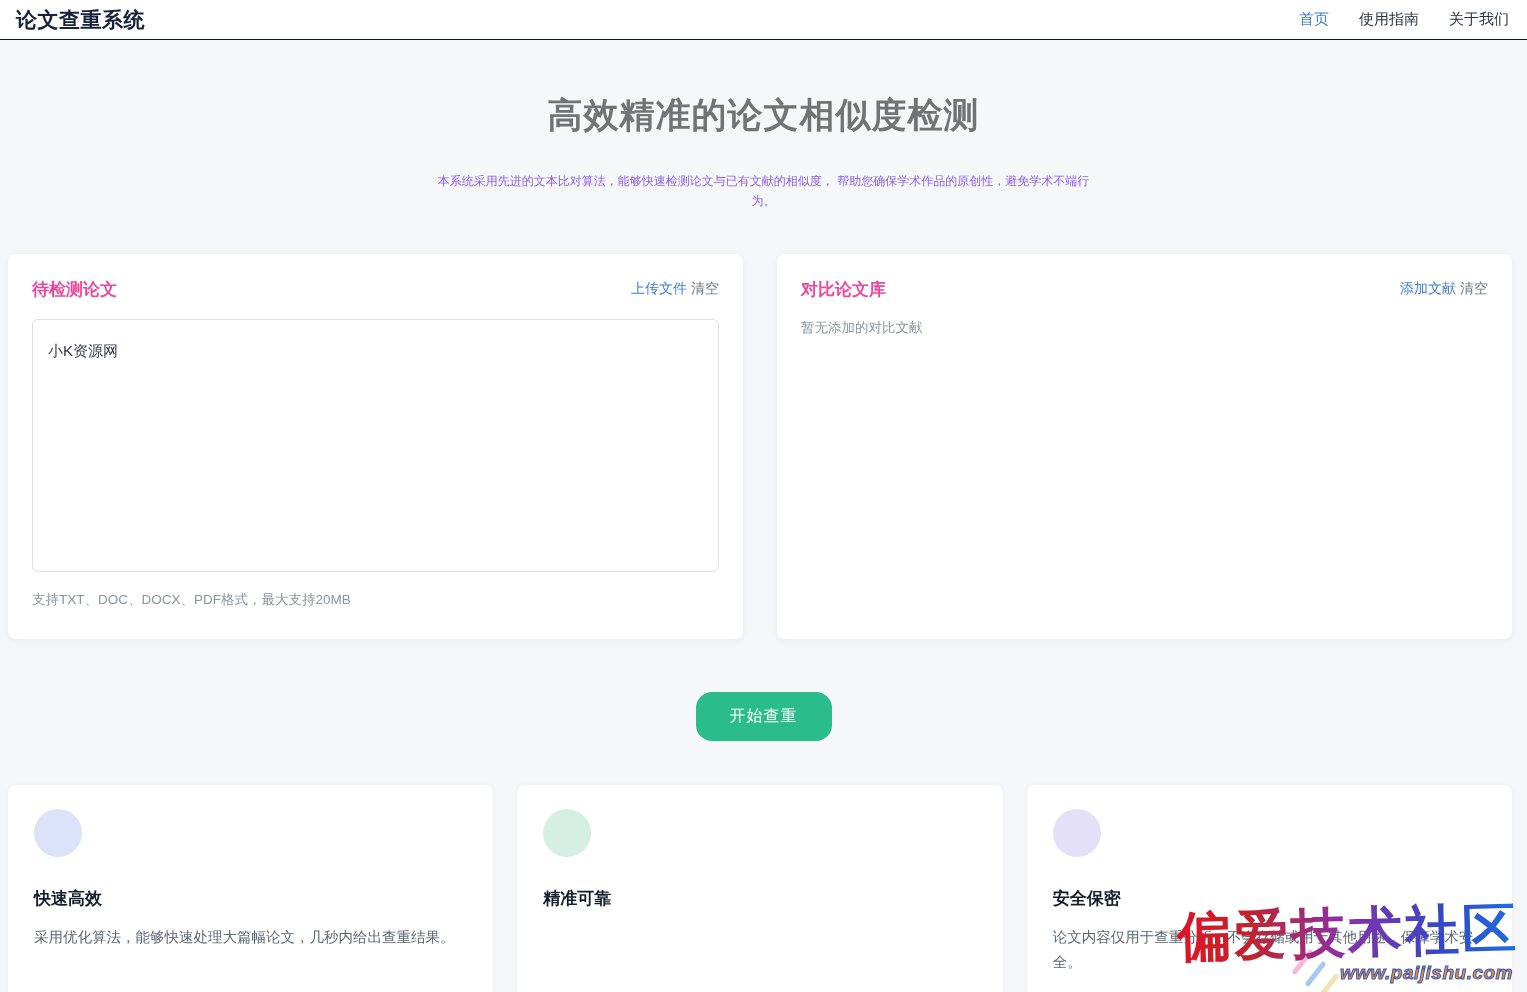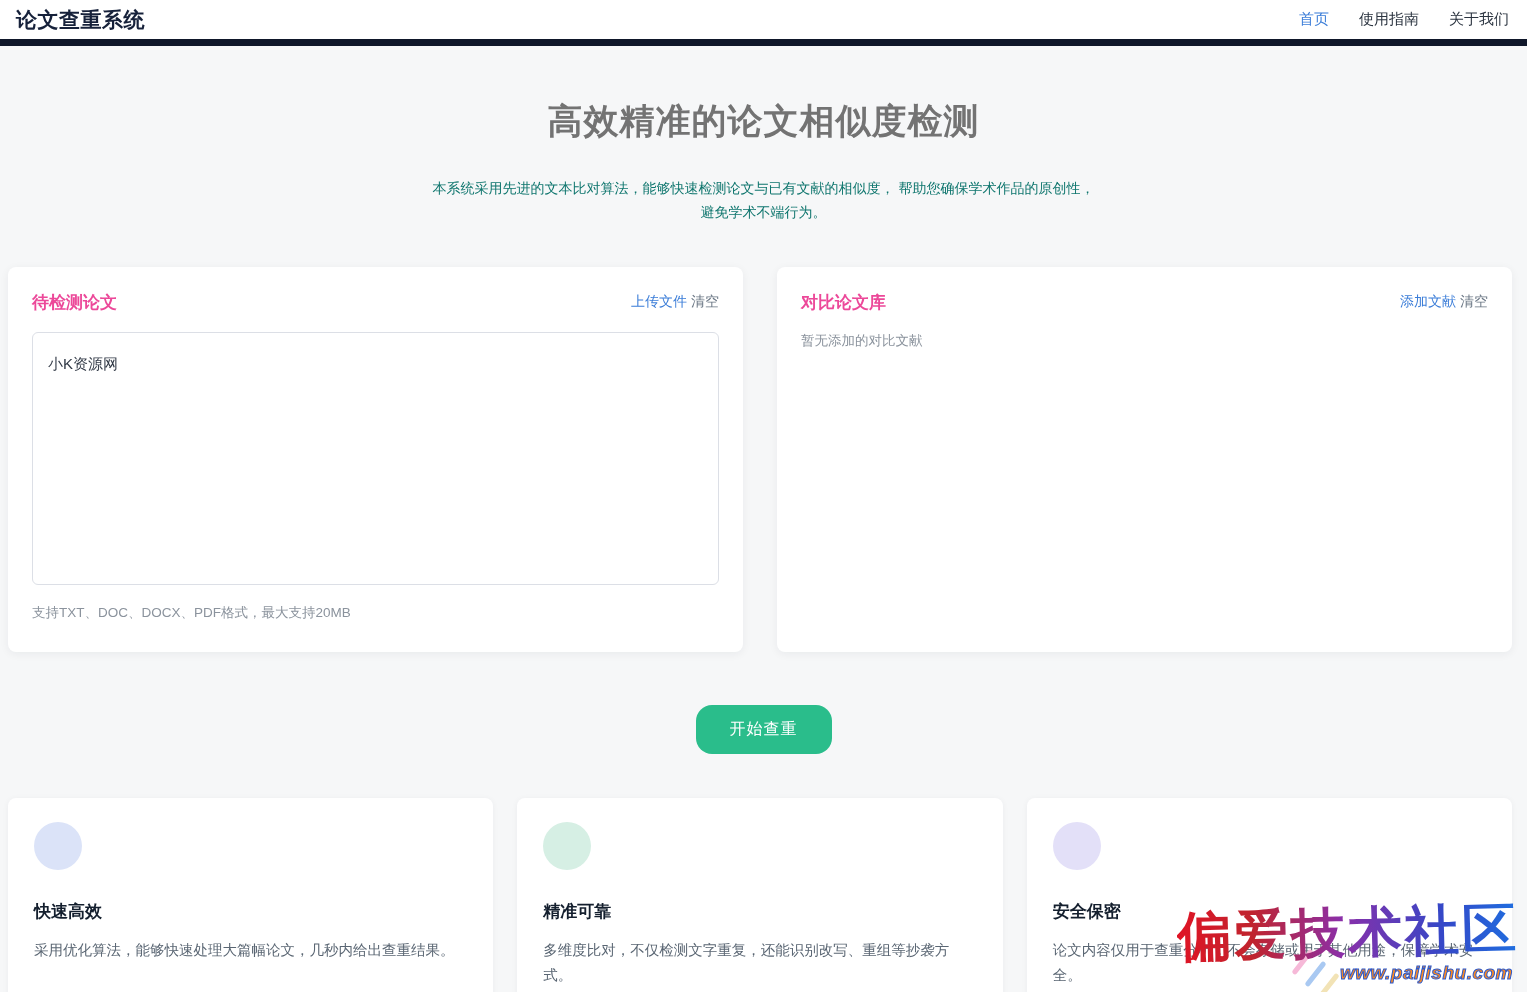--- a/index.html
+++ b/index.html
@@ -7,23 +7,23 @@
   body {
     font-family: "Liberation Sans", "DejaVu Sans", sans-serif;
     background: #f6f7f8;
     color: #1c2733;
     overflow: hidden;
     position: relative;
   }
 
   
   .navbar {
-    height: 46px;
-    background: #ffffff;
-    border-bottom: 7px solid #0f172a;
+    height: 40px;
+    background: #ffffff;
+    border-bottom: 1px solid #0f172a;
     display: flex;
     align-items: center;
     justify-content: space-between;
     padding: 0 18px 0 16px;
   }
   .brand {
     font-size: 21px;
     font-weight: bold;
     color: #16213a;
     letter-spacing: 0.5px;
@@ -37,23 +37,23 @@
   .hero-title {
     margin-top: 52px;
     font-size: 35px;
     font-weight: bold;
     color: #737373;
     letter-spacing: 1px;
   }
   .hero-subtitle {
     margin: 32px auto 0;
     max-width: 672px;
-    font-size: 14px;
+    font-size: 12px;
     line-height: 1.7;
-    color: #0f766e;
+    color: #8b5cf6;
   }
 
   
   .panels {
     display: flex;
     gap: 34px;
     margin-top: 42px;
     padding: 0 15px 0 8px;
   }
   .panel {
@@ -225,21 +225,20 @@
 
   <div class="feature-card">
     <div class="feature-icon" style="background-color: rgb(219, 227, 248);"></div>
     <div class="feature-title">快速高效</div>
     <div class="feature-desc">采用优化算法，能够快速处理大篇幅论文，几秒内给出查重结果。</div>
   </div>
 
   <div class="feature-card">
     <div class="feature-icon" style="background-color: rgb(214, 239, 228);"></div>
     <div class="feature-title">精准可靠</div>
-    <div class="feature-desc">多维度比对，不仅检测文字重复，还能识别改写、重组等抄袭方式。</div>
   </div>
 
   <div class="feature-card">
     <div class="feature-icon" style="background-color: rgb(227, 224, 248);"></div>
     <div class="feature-title">安全保密</div>
     <div class="feature-desc">论文内容仅用于查重分析，不会存储或用于其他用途，保障学术安全。</div>
   </div>
 
 </section>
 

